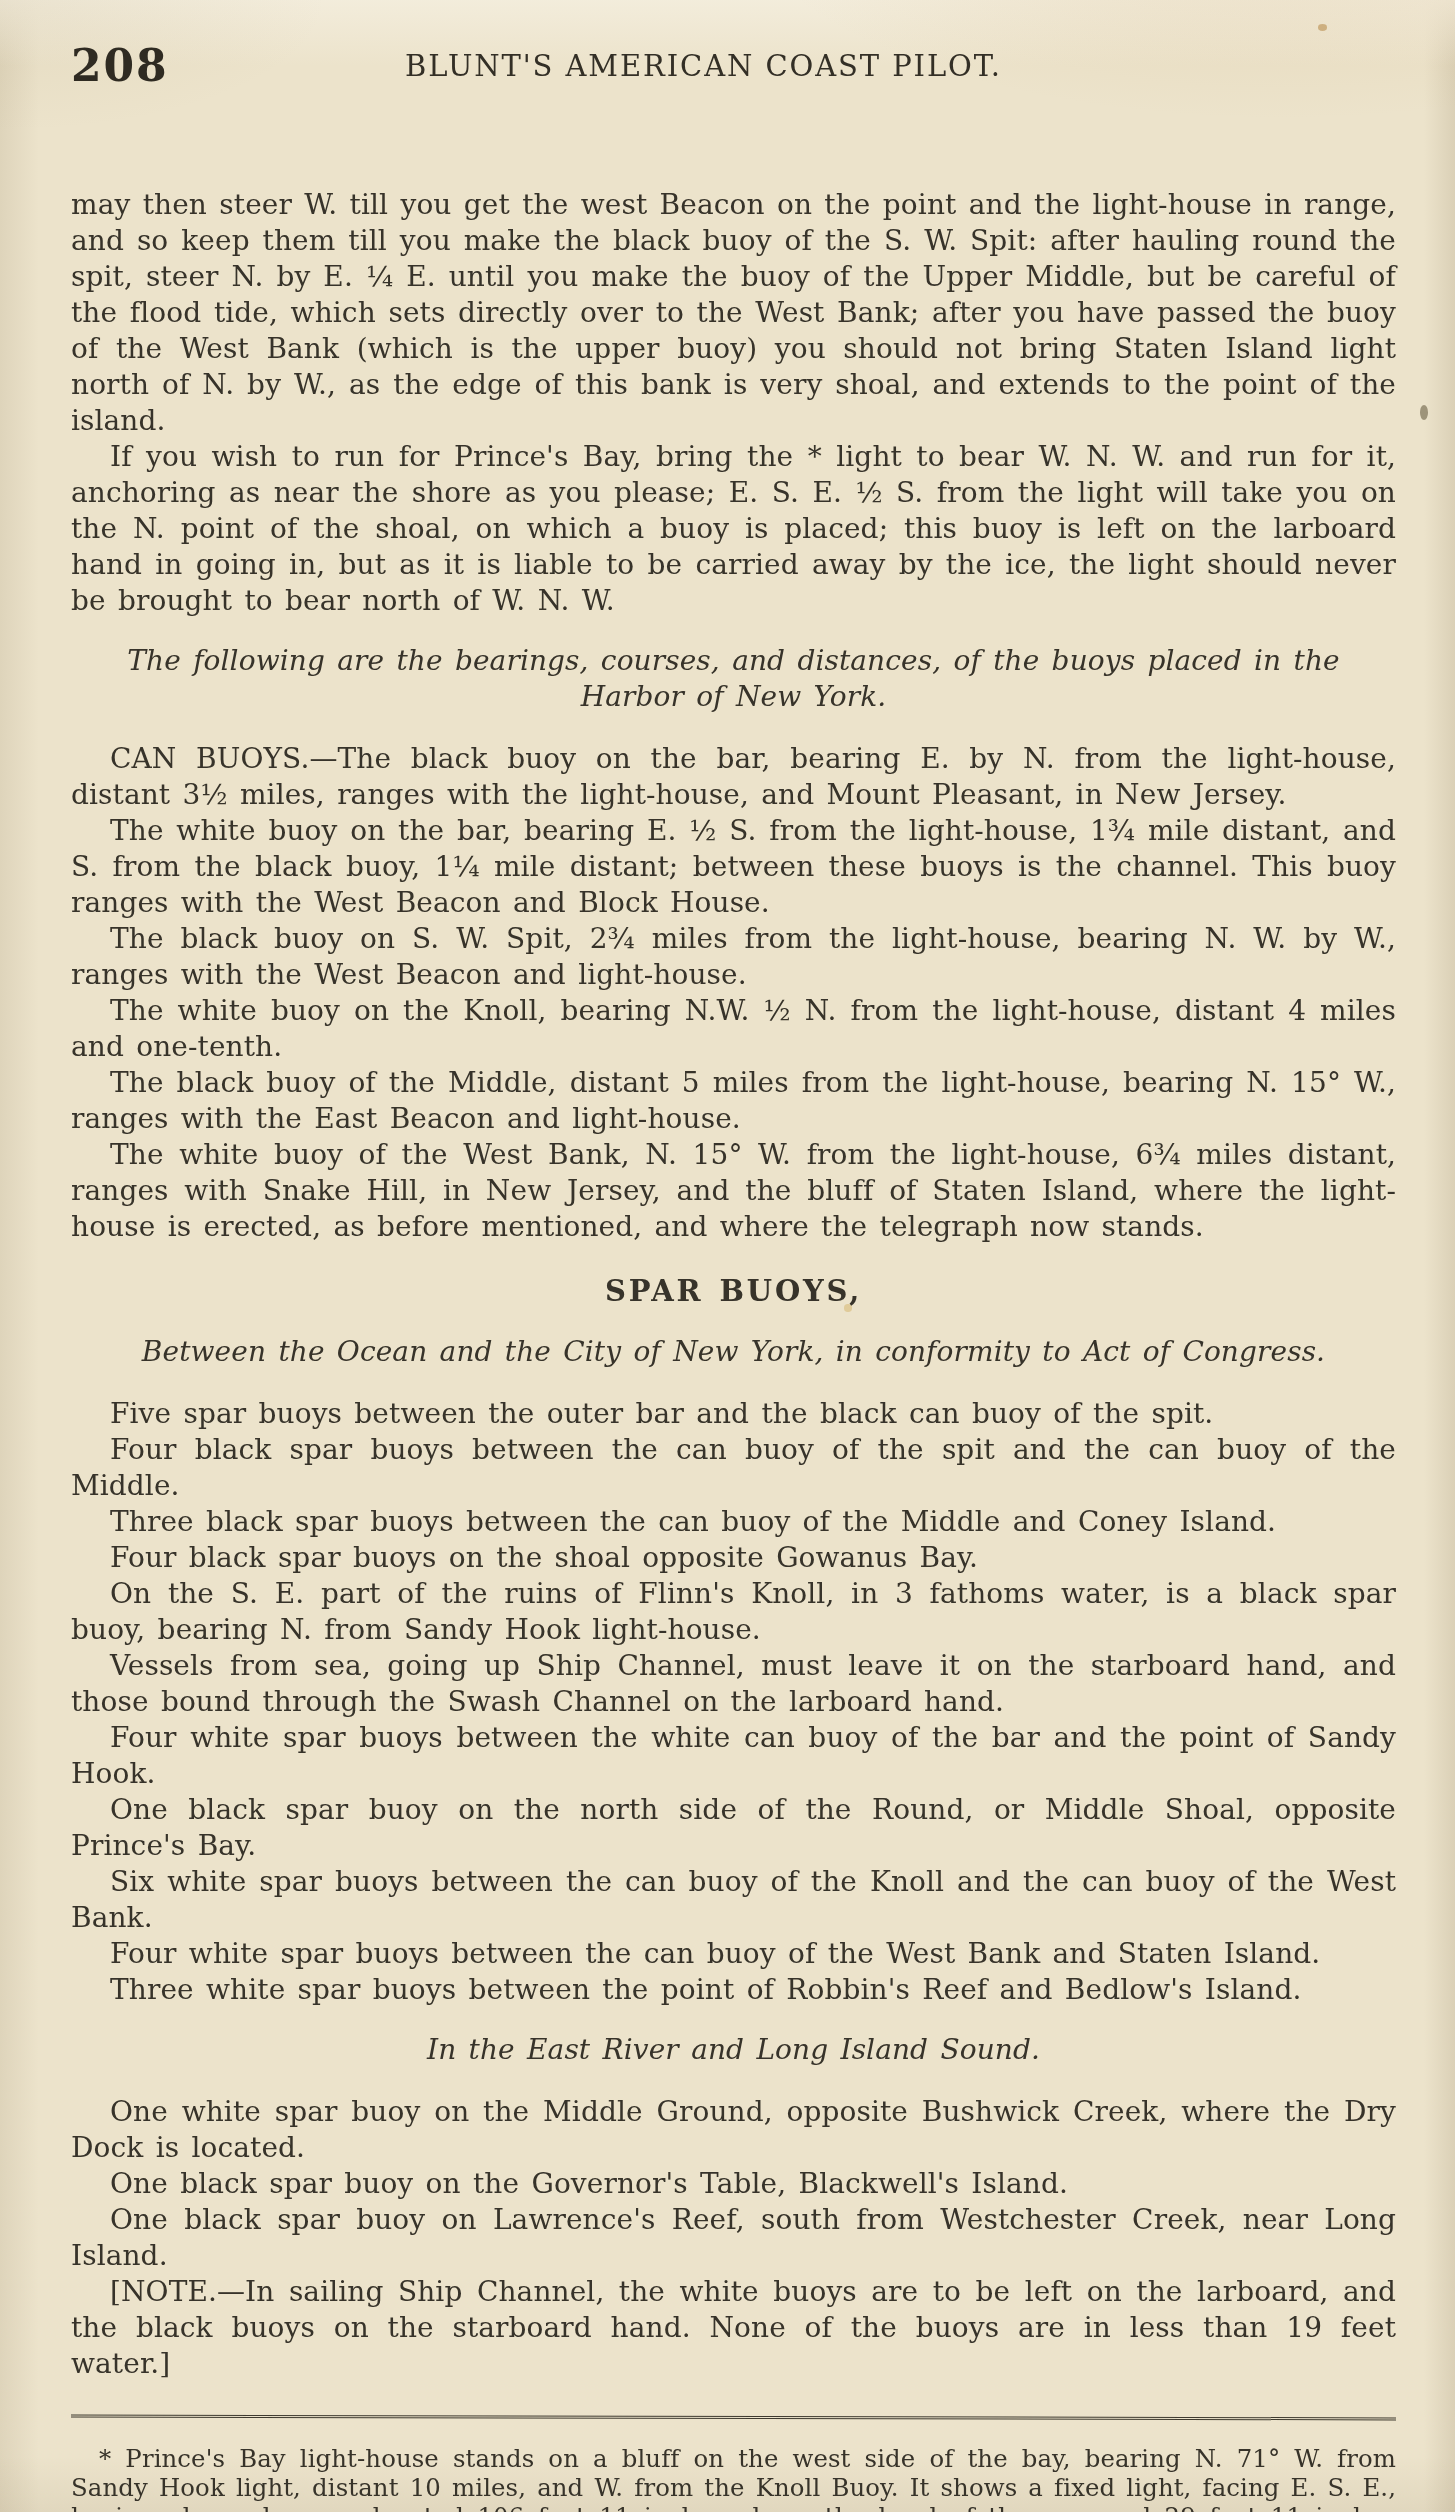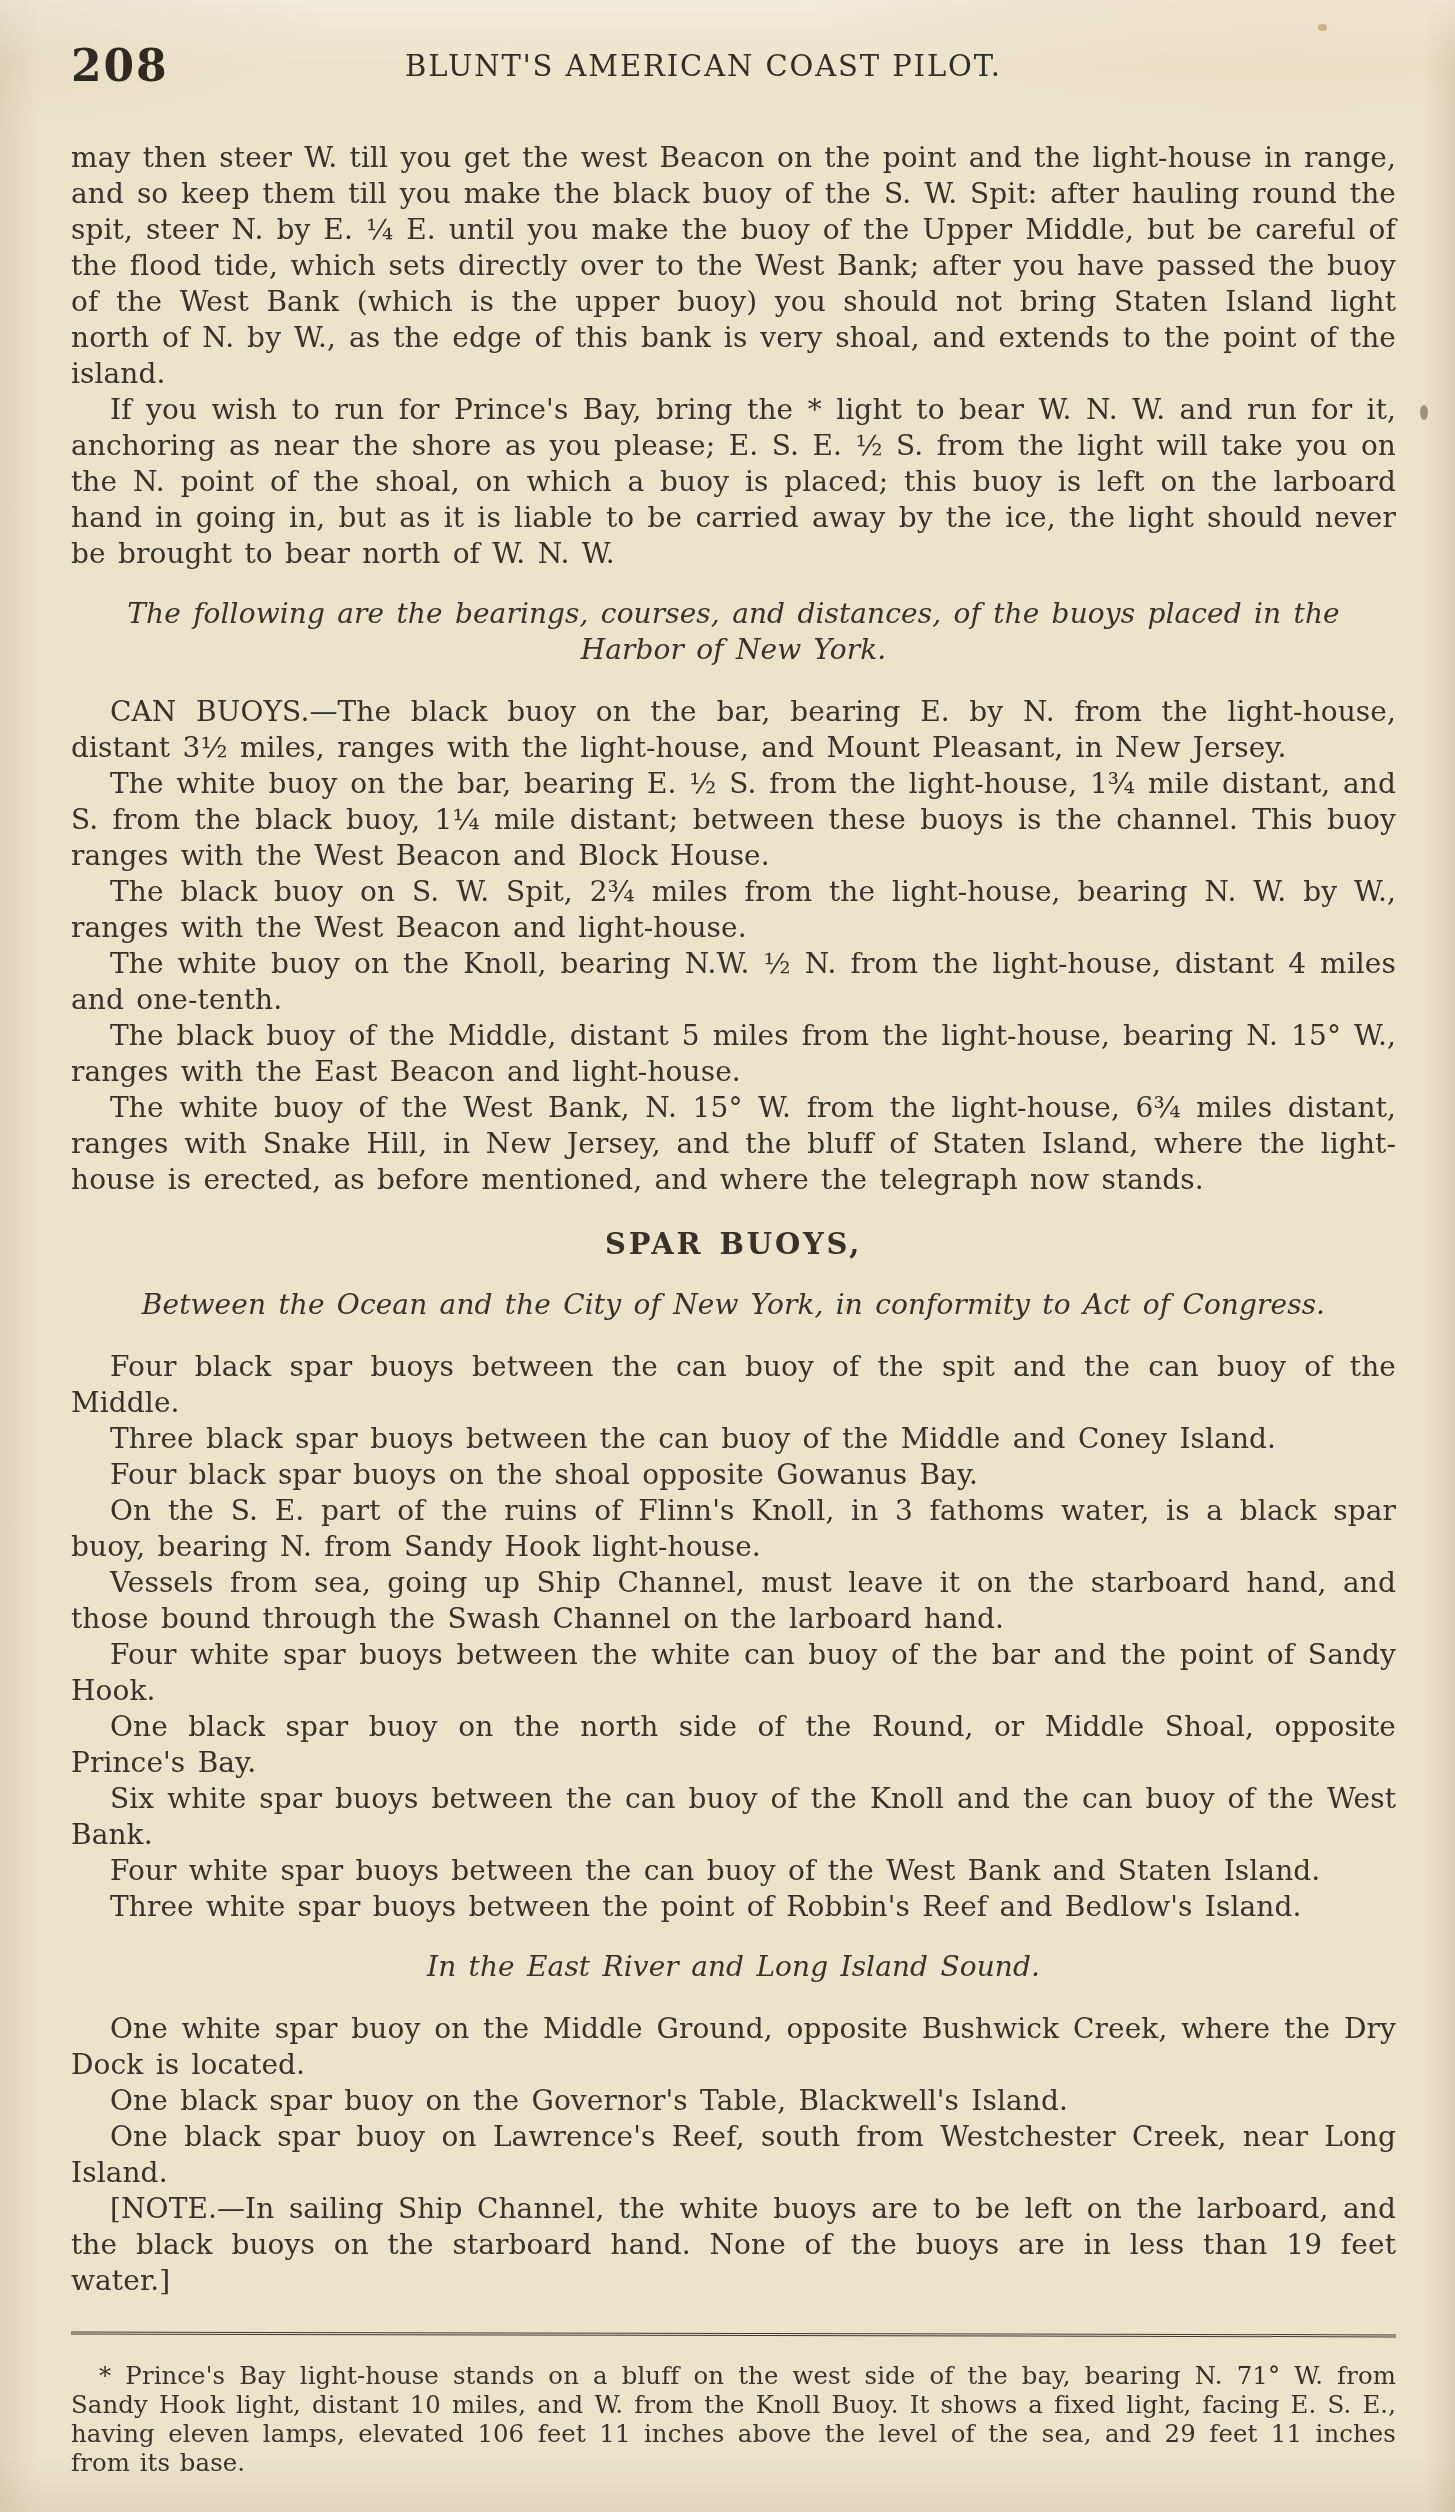--- a/index.html
+++ b/index.html
@@ -29,21 +29,21 @@
   }
   .text-col {
     position: absolute;
     left: 71px;
     right: 60px;
     top: 38px;
   }
   .page-header {
     position: relative;
     height: 58px;
-    margin-bottom: 44px;
+    margin-bottom: 91px;
   }
   .page-number {
     position: absolute;
     left: 0;
     top: 1.9px;
     font-size: 44px;
     font-weight: bold;
     letter-spacing: 1.9px;
     color: #2f2b22;
   }
@@ -156,20 +156,21 @@
         <p class="para">If you wish to run for Prince's Bay, bring the * light to bear W. N. W. and run for it, anchoring as near the shore as you please; E. S. E. ½ S. from the light will take you on the N. point of the shoal, on which a buoy is placed; this buoy is left on the larboard hand in going in, but as it is liable to be carried away by the ice, the light should never be brought to bear north of W. N. W.</p>
         <h3 class="h-italic">The following are the bearings, courses, and distances, of the buoys placed in the Harbor of New York.</h3>
         <p class="para">CAN BUOYS.—The black buoy on the bar, bearing E. by N. from the light-house, distant 3½ miles, ranges with the light-house, and Mount Pleasant, in New Jersey.</p>
         <p class="para">The white buoy on the bar, bearing E. ½ S. from the light-house, 1¾ mile distant, and S. from the black buoy, 1¼ mile distant; between these buoys is the channel.  This buoy ranges with the West Beacon and Block House.</p>
         <p class="para">The black buoy on S. W. Spit, 2¾ miles from the light-house, bearing N. W. by W., ranges with the West Beacon and light-house.</p>
         <p class="para">The white buoy on the Knoll, bearing N.W. ½ N. from the light-house, distant 4 miles and one-tenth.</p>
         <p class="para">The black buoy of the Middle, distant 5 miles from the light-house, bearing N. 15° W., ranges with the East Beacon and light-house.</p>
         <p class="para">The white buoy of the West Bank, N. 15° W. from the light-house, 6¾ miles distant, ranges with Snake Hill, in New Jersey, and the bluff of Staten Island, where the light-house is erected, as before mentioned, and where the telegraph now stands.</p>
         <h2 class="h-caps">SPAR BUOYS,</h2>
         <h3 class="h-italic">Between the Ocean and the City of New York, in conformity to Act of Congress.</h3>
+        <p class="para">Five spar buoys between the outer bar and the black can buoy of the spit.</p>
         <p class="para">Four black spar buoys between the can buoy of the spit and the can buoy of the Middle.</p>
         <p class="para">Three black spar buoys between the can buoy of the Middle and Coney Island.</p>
         <p class="para">Four black spar buoys on the shoal opposite Gowanus Bay.</p>
         <p class="para">On the S. E. part of the ruins of Flinn's Knoll, in 3 fathoms water, is a black spar buoy, bearing N. from Sandy Hook light-house.</p>
         <p class="para">Vessels from sea, going up Ship Channel, must leave it on the starboard hand, and those bound through the Swash Channel on the larboard hand.</p>
         <p class="para">Four white spar buoys between the white can buoy of the bar and the point of Sandy Hook.</p>
         <p class="para">One black spar buoy on the north side of the Round, or Middle Shoal, opposite Prince's Bay.</p>
         <p class="para">Six white spar buoys between the can buoy of the Knoll and the can buoy of the West Bank.</p>
         <p class="para">Four white spar buoys between the can buoy of the West Bank and Staten Island.</p>
         <p class="para">Three white spar buoys between the point of Robbin's Reef and Bedlow's Island.</p>

